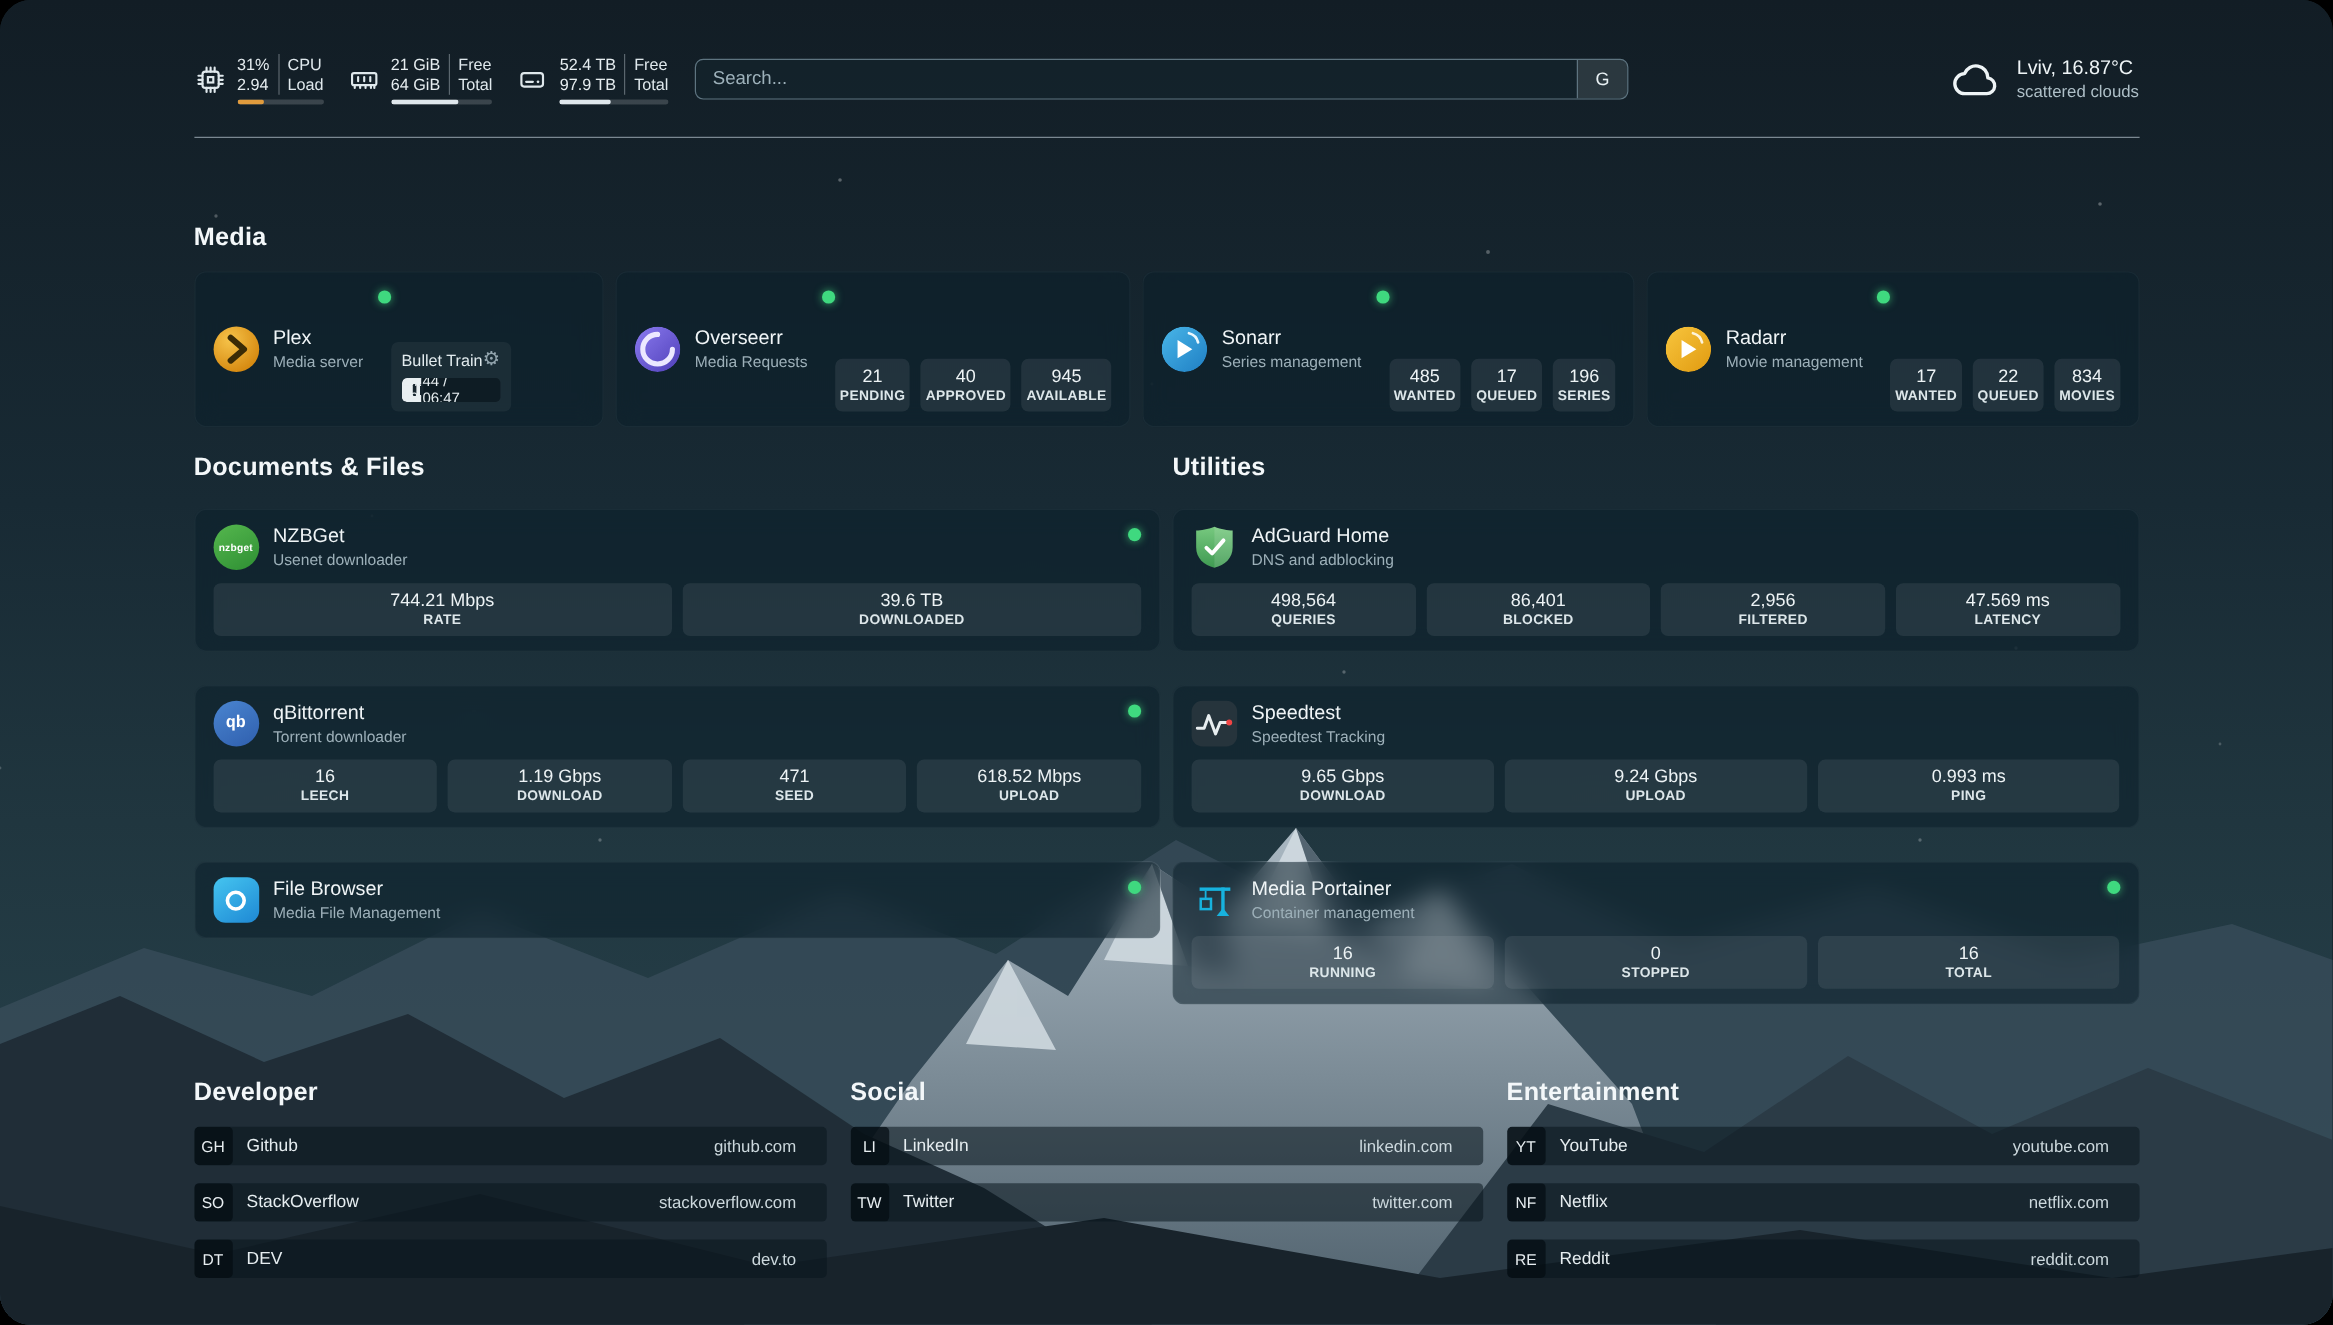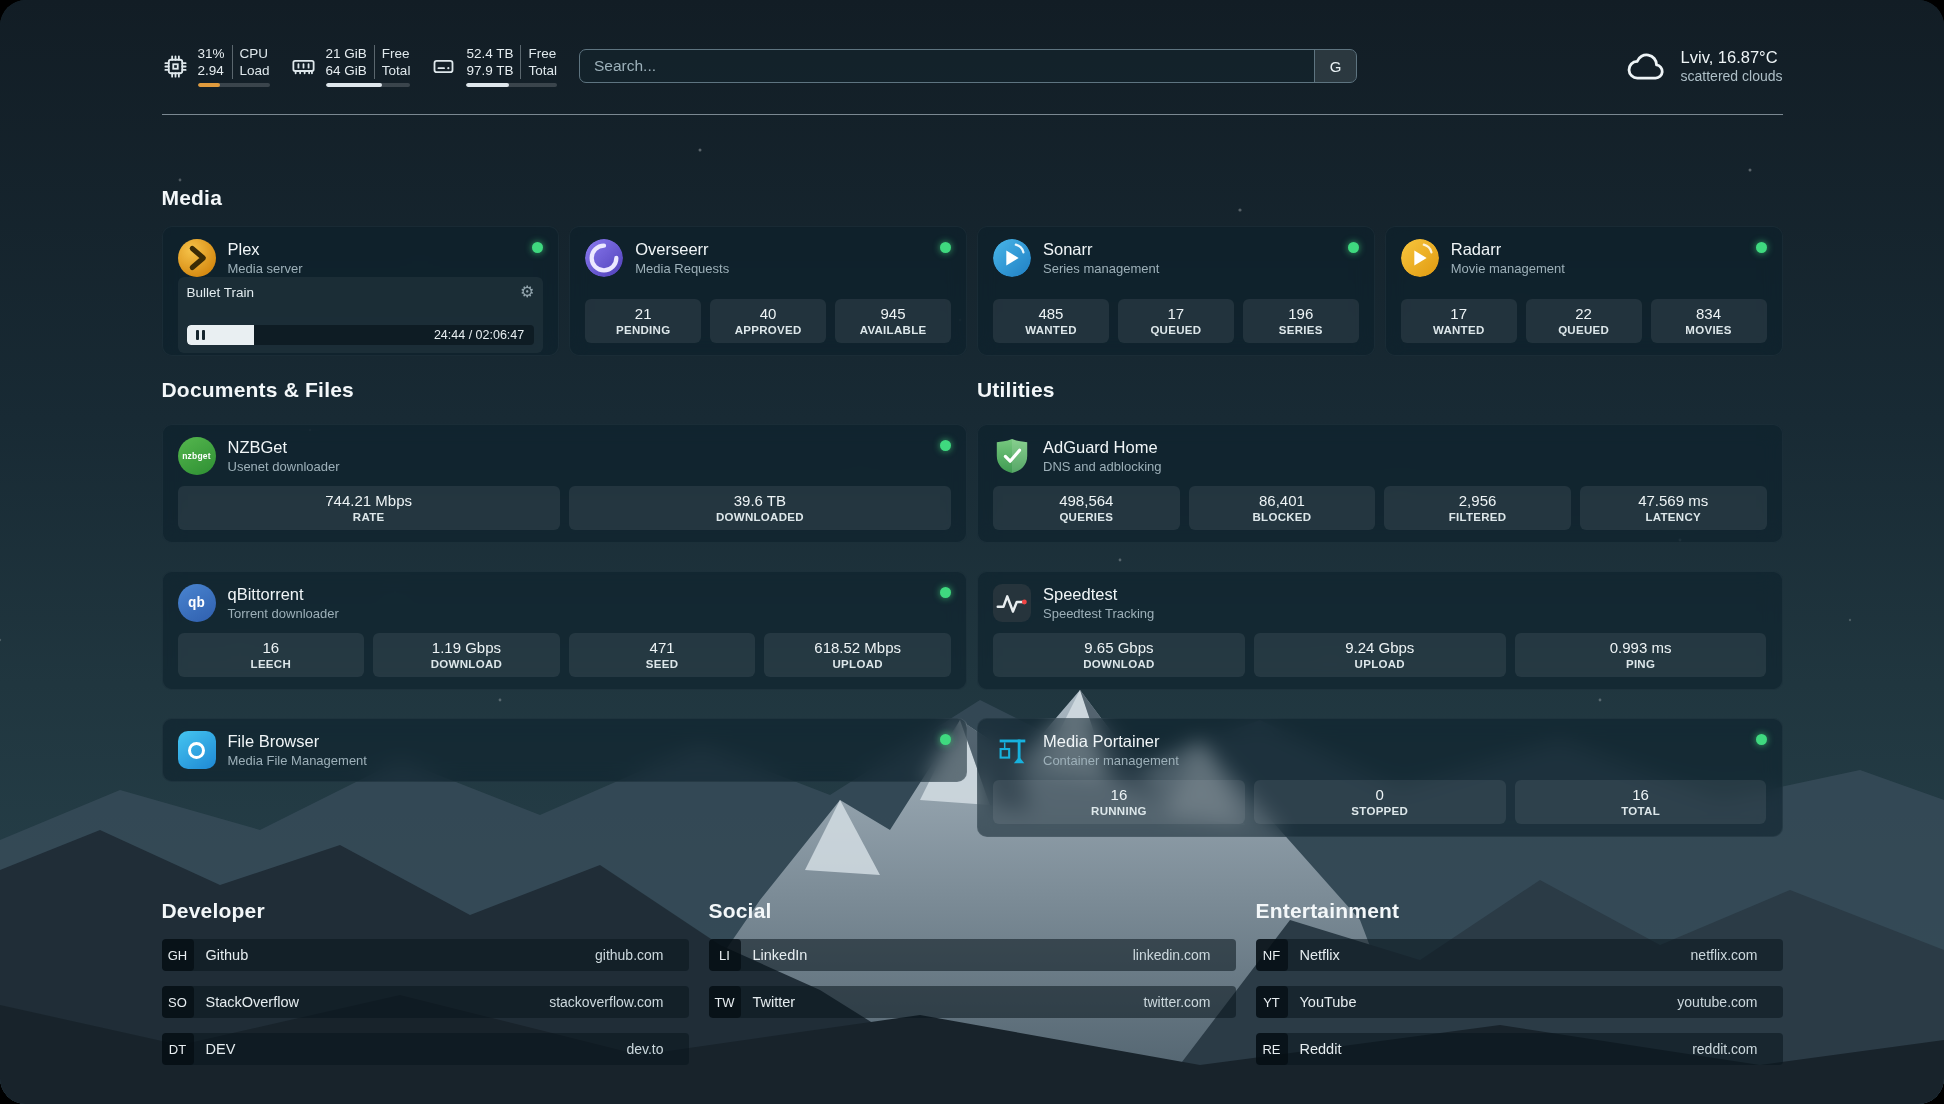--- a/index.html
+++ b/index.html
@@ -41,21 +41,21 @@
 
   .divider { margin-top:27px; border:none; border-top:1px solid rgba(208,223,231,0.55); }
 
   
   .section-title { font-size:21px; font-weight:600; color:#f3f7f9; letter-spacing:0.2px; }
   .media-title { margin-top:71px; margin-bottom:16px; }
 
   .card { background:rgba(11,31,41,0.55); border:1px solid rgba(255,255,255,0.045); border-radius:10px;
           padding:12px 15px; backdrop-filter:blur(10px); }
   .media-grid { display:grid; grid-template-columns:repeat(4,1fr); gap:10px; }
-  .card--media { height:130px; display:flex; flex-direction:column; }
+  .card--media { height:130px; display:flex; flex-direction:row; }
   .card--media .stats { margin-top:auto; }
 
   .card-head { display:flex; align-items:center; gap:12px; }
   .app-icon { width:38px; height:38px; flex:none; display:flex; align-items:center; justify-content:center;
               border-radius:50%; overflow:hidden; }
   .app-icon svg { width:100%; height:100%; display:block; }
   .app-titles { min-width:0; }
   .app-name { font-size:16.5px; font-weight:500; color:#f0f5f7; line-height:1.2; white-space:nowrap; }
   .app-sub { font-size:13px; color:#9db0b9; margin-top:2px; white-space:nowrap; }
   .status-dot { width:11px; height:11px; border-radius:50%; margin-left:auto; align-self:flex-start; margin-top:3px;
@@ -64,21 +64,21 @@
   .stats { display:flex; gap:9px; margin-top:11px; }
   .stat { flex:1; background:rgba(255,255,255,0.08); border-radius:6px; text-align:center; padding:6px 4px 7px; }
   .stat-value { font-size:15px; color:#edf3f5; white-space:nowrap; }
   .stat-label { font-size:11.5px; font-weight:700; color:#dde7ea; margin-top:2px; letter-spacing:0.3px; }
 
   
   .plex-widget { margin-top:auto; background:rgba(255,255,255,0.05); border-radius:6px; padding:7px 9px 8px; }
   .plex-row { display:flex; align-items:center; }
   .plex-title { font-size:13.5px; color:#e3ecef; }
   .gear { margin-left:auto; color:#93a5ae; font-size:16px; line-height:1; cursor:pointer; }
-  .plex-bar { position:relative; margin-top:25px; height:20px; border-radius:4px; background:rgba(8,18,24,0.62); overflow:hidden; }
+  .plex-bar { position:relative; margin-top:7px; height:20px; border-radius:4px; background:rgba(8,18,24,0.62); overflow:hidden; }
   .plex-fill { position:absolute; left:0; top:0; bottom:0; background:#e9eff2; border-radius:4px 0 0 4px; }
   .pause-icon { position:absolute; left:9px; top:50%; transform:translateY(-50%); display:flex; gap:3px; cursor:pointer; }
   .pause-icon i { display:block; width:3px; height:10px; background:#17252e; border-radius:1px; }
   .plex-time { position:absolute; right:10px; top:50%; transform:translateY(-50%); font-size:12.5px; color:#e7eef1; }
 
   
   .two-col { display:flex; gap:10px; margin-top:22px; }
   .col { flex:1; min-width:0; }
   .col .section-title { margin-bottom:22px; }
   .col .card + .card { margin-top:28px; }
@@ -620,30 +620,30 @@
         <div class="bm-row">
           <span class="bm-abbr">TW</span>
           <span class="bm-name">Twitter</span>
           <span class="bm-url">twitter.com</span>
         </div>
       </div>
 
       <div class="bm-col">
         <h2 class="section-title">Entertainment</h2>
         <div class="bm-row">
+          <span class="bm-abbr">YT</span>
+          <span class="bm-name">YouTube</span>
+          <span class="bm-url">youtube.com</span>
+        </div>
+        <div class="bm-row">
           <span class="bm-abbr">NF</span>
           <span class="bm-name">Netflix</span>
           <span class="bm-url">netflix.com</span>
         </div>
         <div class="bm-row">
-          <span class="bm-abbr">YT</span>
-          <span class="bm-name">YouTube</span>
-          <span class="bm-url">youtube.com</span>
-        </div>
-        <div class="bm-row">
           <span class="bm-abbr">RE</span>
           <span class="bm-name">Reddit</span>
           <span class="bm-url">reddit.com</span>
         </div>
       </div>
     </div>
 
   </div>
 </div>
 

